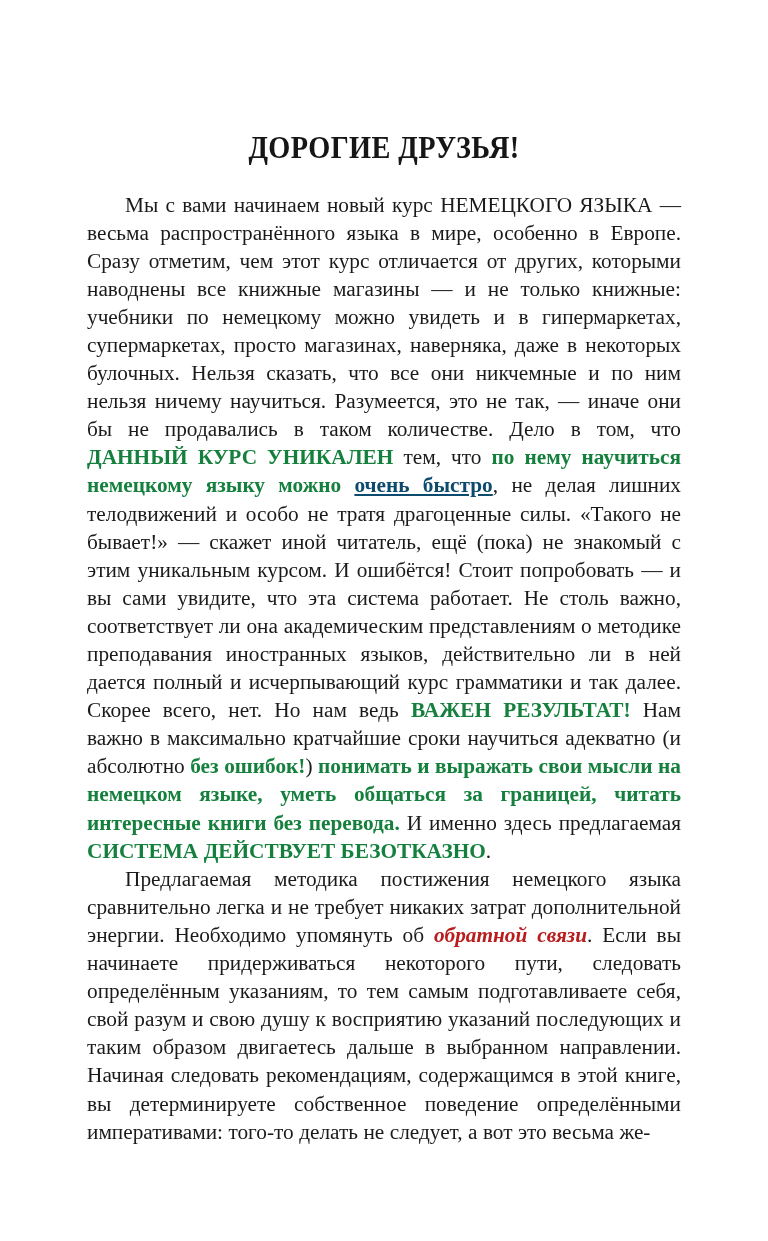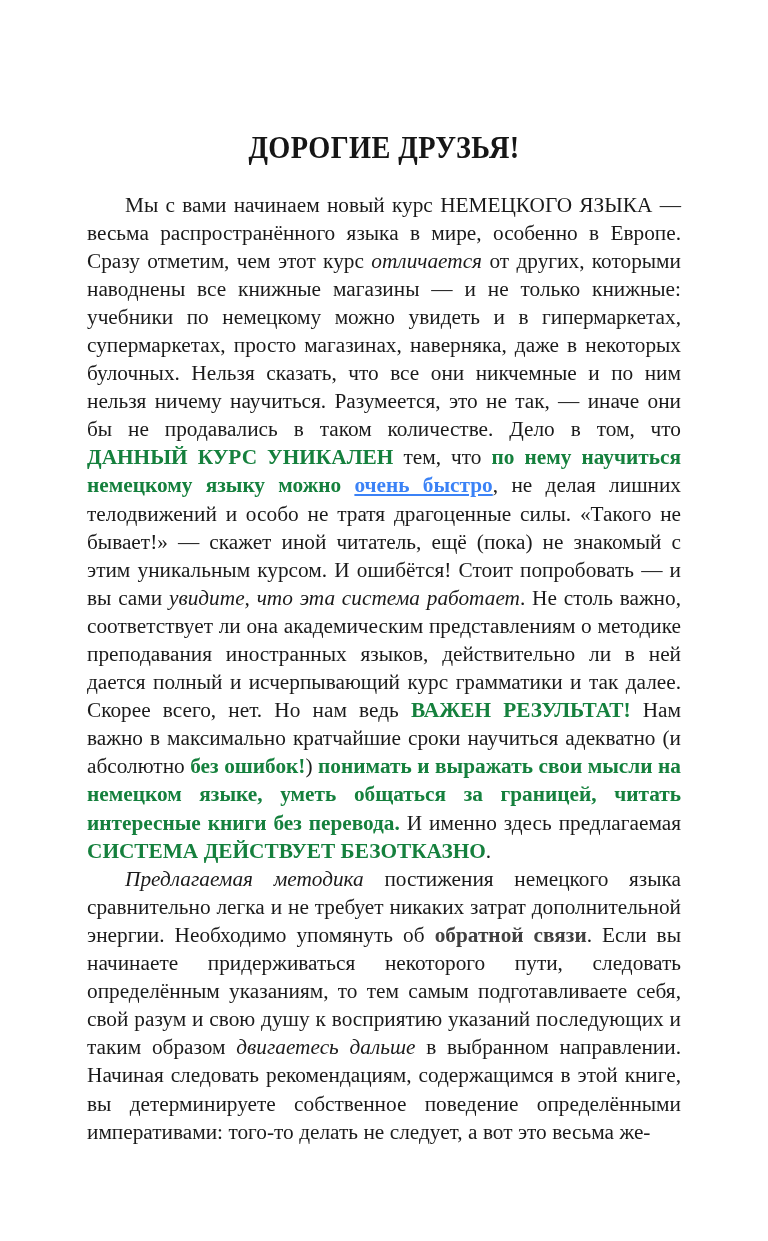--- a/index.html
+++ b/index.html
@@ -66,34 +66,34 @@
     display: inline-block;
     width: 38px;
   }
 
   b, .b {
     font-weight: 700;
     color: #15803d;
   }
 
   i, .i {
-    font-style: italic;
   }
 
   .bi {
     font-weight: 700;
-    color: #404040;
+    font-style: italic;
+    color: #b91c1c;
   }
 
   .bu {
     font-weight: 700;
     text-decoration: underline;
     text-underline-offset: 2px;
     text-decoration-thickness: 1.6px;
-    color: #3b82f6;
+    color: #0c4a6e;
   }
 </style>
 </head>
 <body>
 
 <div class="page">
   <div class="content">
 
     <h1 class="page-title">ДОРОГИЕ ДРУЗЬЯ!</h1>
 

